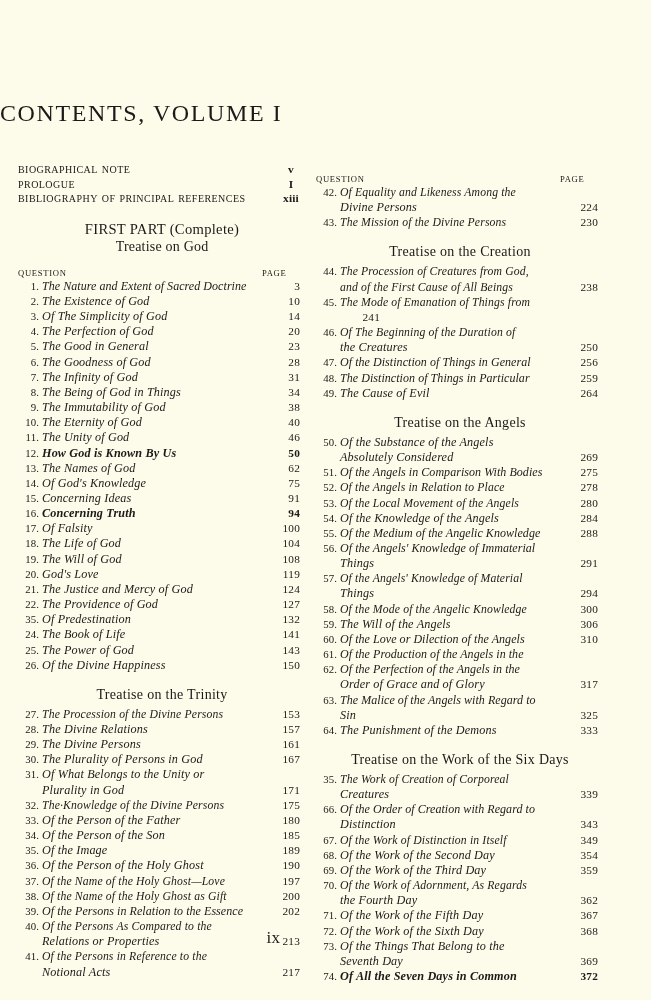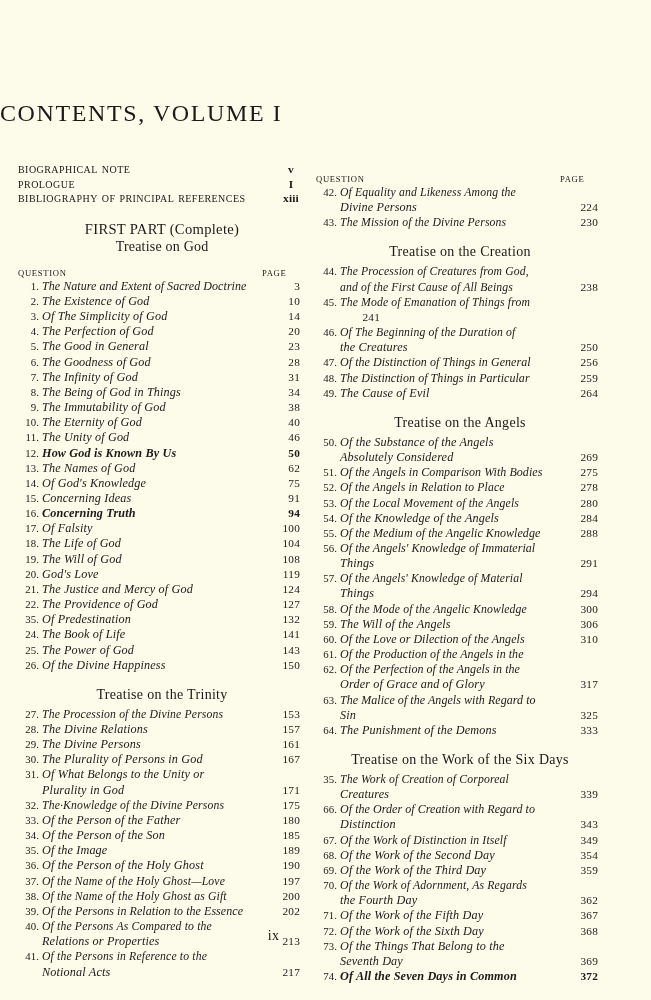--- a/index.html
+++ b/index.html
@@ -136,21 +136,21 @@
   .entry .title.wide { font-size: 11.7px; }
   .entry .title.narrow { font-size: 12px; letter-spacing: 0.05px; }
 
   
   .folio {
     position: absolute;
     top: 928px;
     left: 0;
     width: 547px;
     text-align: center;
-    font-size: 14px;
+    font-size: 17px;
     letter-spacing: 0.4px;
   }
 </style>
 </head>
 <body>
 
 <div class="page">
 
   <div class="doc-title">CONTENTS, VOLUME I</div>
 

